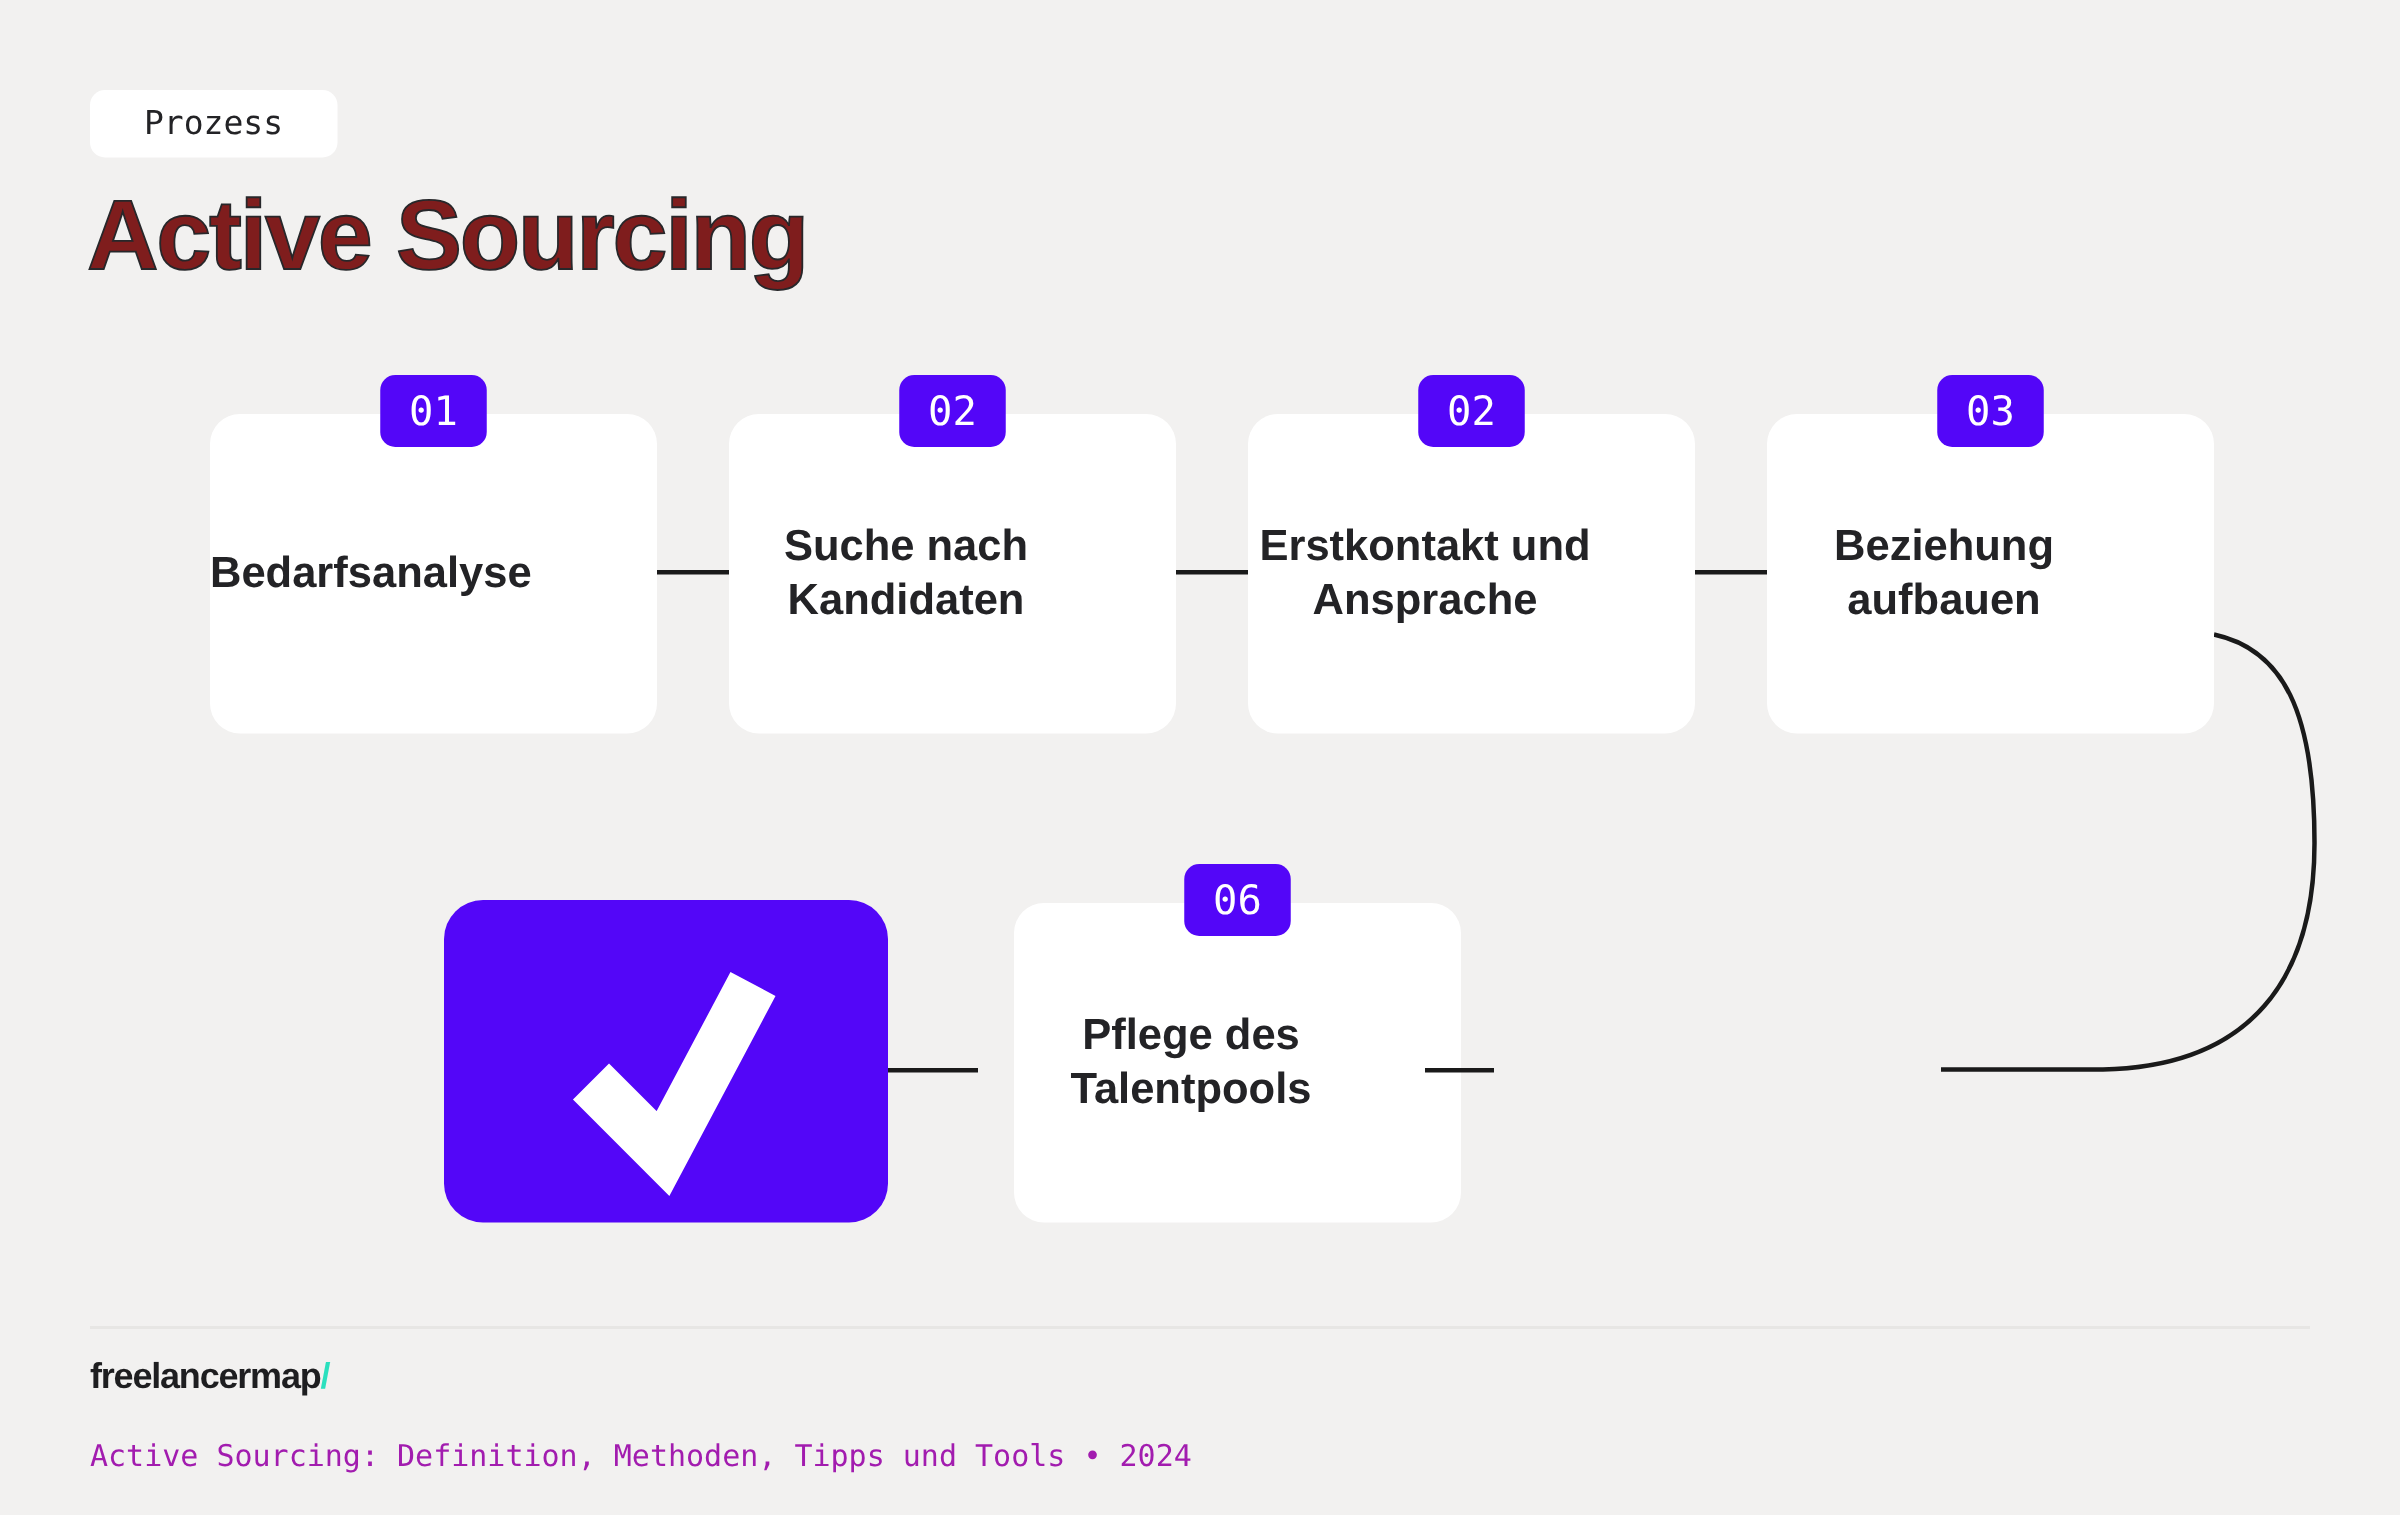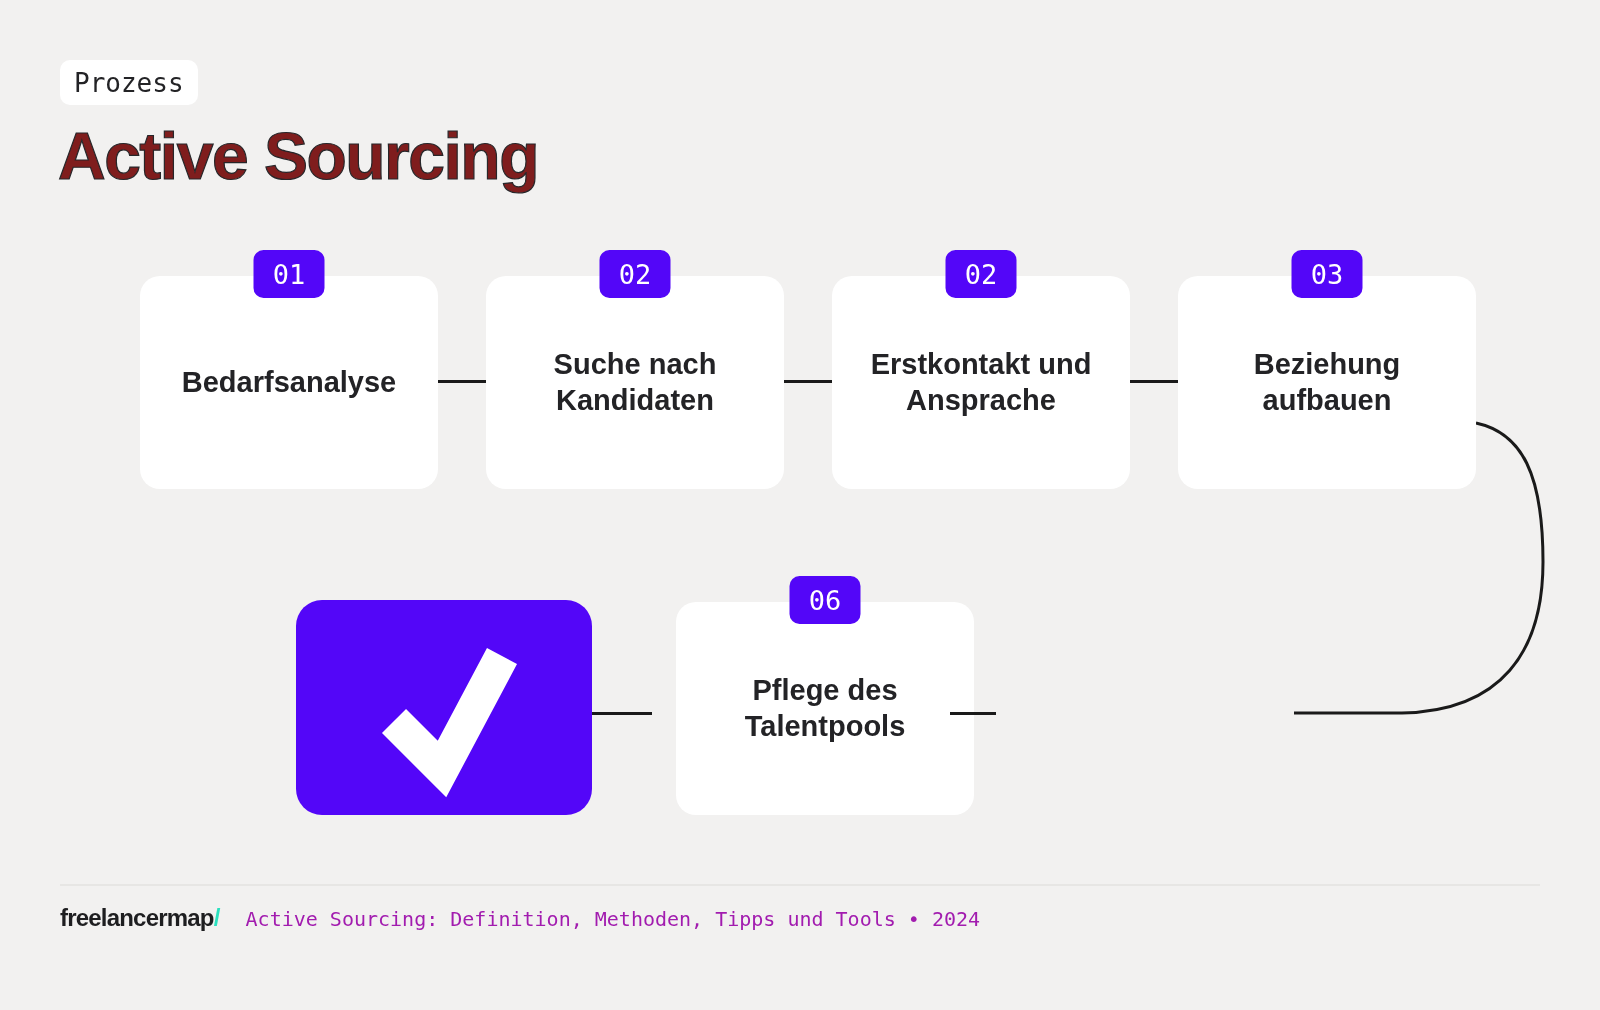--- a/index.html
+++ b/index.html
@@ -18,36 +18,36 @@
     background:var(--background);
     position:relative;
     overflow:hidden;
   }
   .canvas{position:absolute;inset:0;width:1600px;height:1010px;}
 
   
   .chip{
     position:absolute;left:60px;top:60px;height:45px;
     background:var(--card);border-radius:10px;
-    display:flex;align-items:center;padding:0 14px;
-    font-family:"DejaVu Sans Mono",monospace;font-size:26px;
+    display:flex;align-items:center;padding:0 36px;
+    font-family:"DejaVu Sans Mono",monospace;font-size:22px;
     color:var(--text-dark);
   }
   .title{
     position:absolute;left:58px;top:122px;
     font-size:66px;font-weight:700;letter-spacing:-1.5px;
     color:#7f1d1d;-webkit-text-stroke:1.2px #27272a;
     line-height:1.05;
   }
 
   
   .card{
     position:absolute;width:298px;height:213px;
     background:var(--card);border-radius:20px;
-    display:flex;align-items:center;justify-content:center;
+    display:flex;align-items:center;
   }
   .card .label{
     font-size:29px;font-weight:700;line-height:1.24;
     color:var(--text-dark);text-align:center;max-width:236px;
   }
   .badge{
     position:absolute;top:-26px;left:50%;transform:translateX(-50%);
     width:71px;height:48px;border-radius:10px;
     background:var(--accent);color:#fff;
     font-family:"DejaVu Sans Mono",monospace;font-size:27px;
@@ -76,21 +76,21 @@
   .conn-e{left:950px;top:712px;width:46px;}
   .curve{position:absolute;inset:0;width:1600px;height:1010px;pointer-events:none;}
 
   
   .footer-divider{
     position:absolute;left:60px;right:60px;top:884px;height:2px;
     background:var(--divider);
   }
   .footer{
     position:absolute;left:60px;top:904px;right:60px;
-    display:flex;align-items:baseline;gap:26px;
+    display:flex;align-items:baseline;gap:26px;flex-direction:column;
   }
   .logo{
     font-size:24px;font-weight:700;letter-spacing:-0.8px;
     color:#1e1e20;white-space:nowrap;
   }
   .logo .slash{color:var(--logo-slash);font-weight:700;}
   .caption{
     font-family:"DejaVu Sans Mono",monospace;font-size:20px;
     color:#a21caf;white-space:nowrap;
   }

